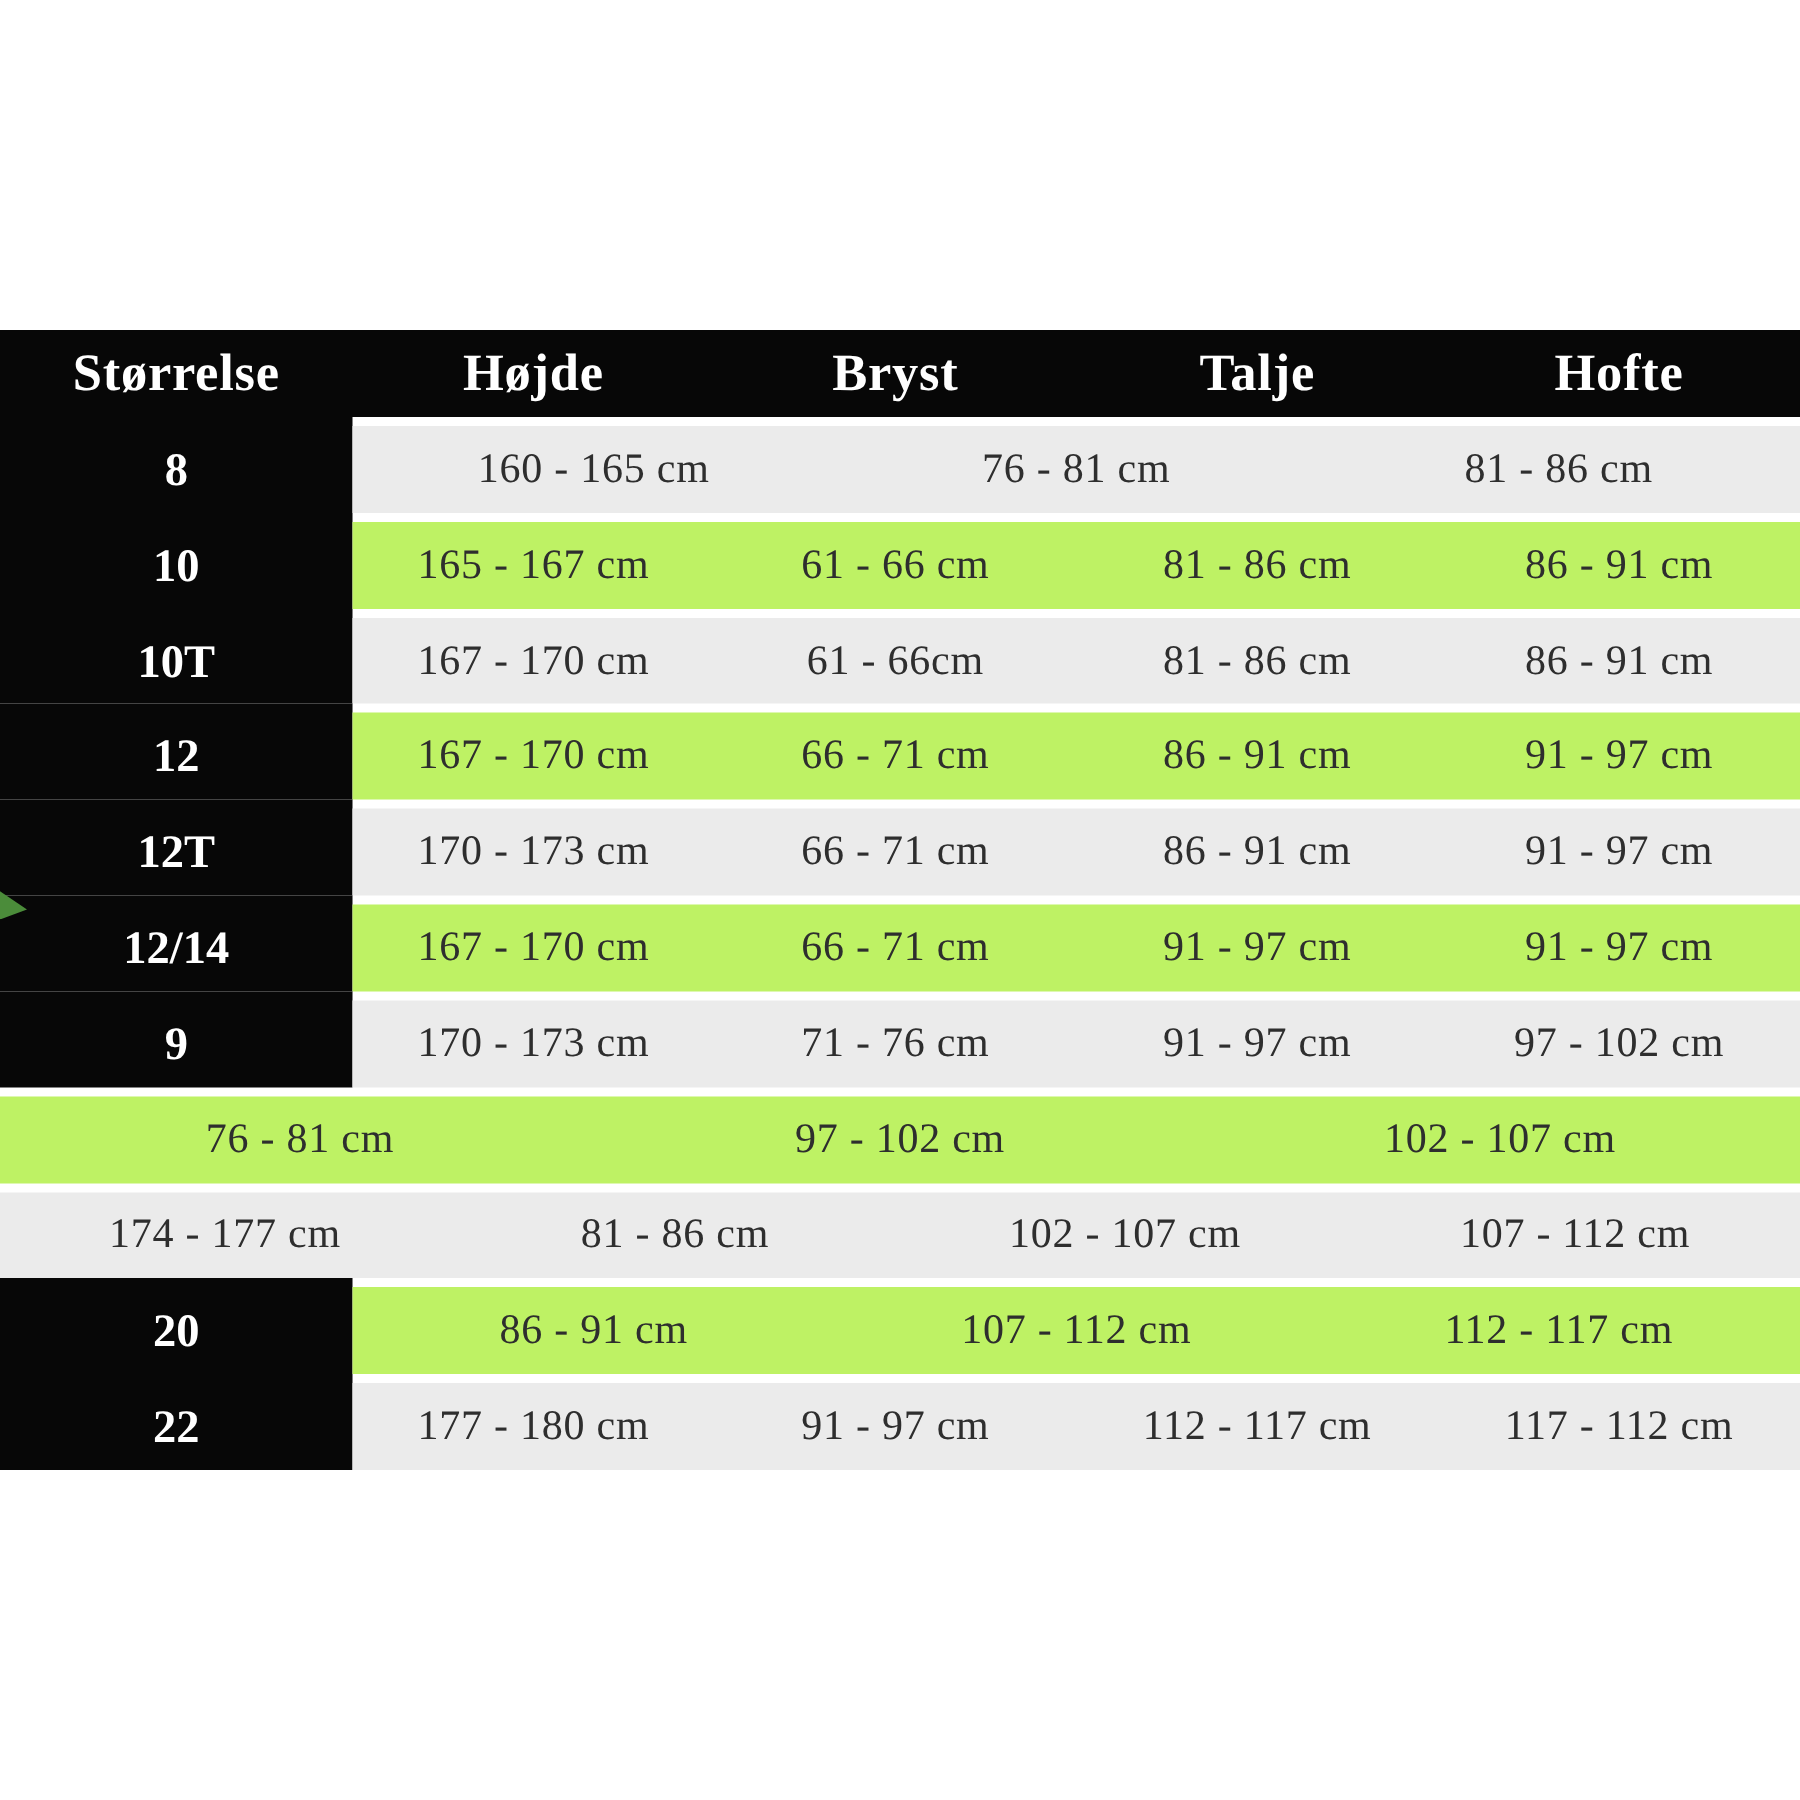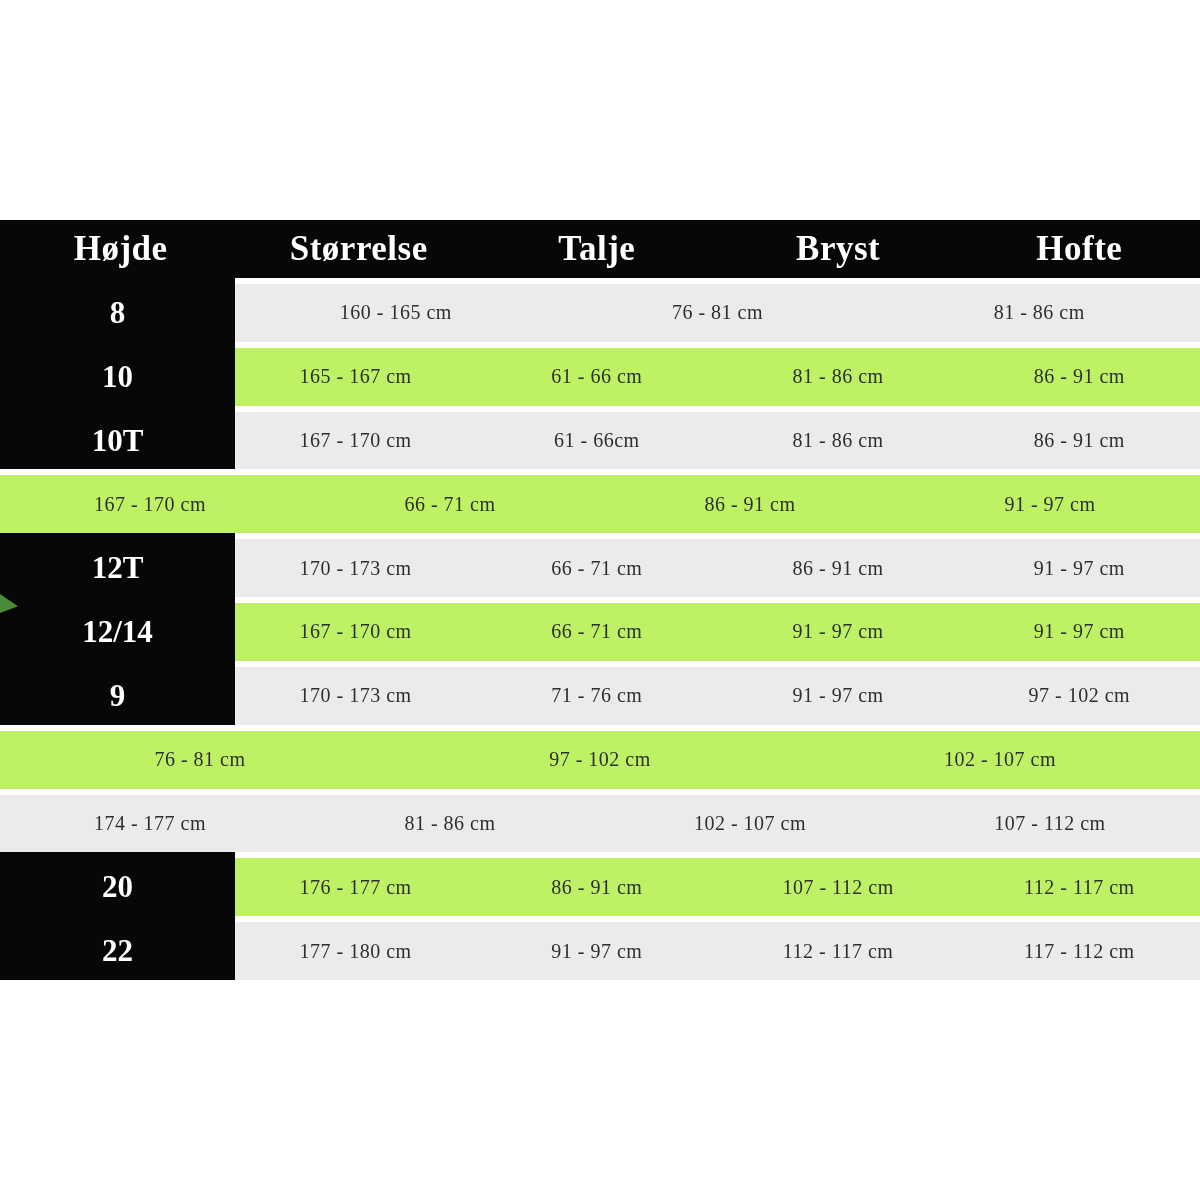--- a/index.html
+++ b/index.html
@@ -63,44 +63,44 @@
     display: flex;
     margin-top: 6px;
   }
   .row.light .band { background: #ebebeb; }
   .row.dark  .band { background: #bef264; }
   .cell {
     flex: 1;
     display: flex;
     align-items: center;
     justify-content: center;
-    font-size: 20px;
+    font-size: 28px;
     color: #2e2e2e;
     letter-spacing: 0.5px;
     white-space: nowrap;
   }
   .leaf {
     position: absolute;
     left: 0;
     top: 592px;
     width: 20px;
     height: 21px;
     background: #4b8c3a;
     clip-path: polygon(0 10%, 90% 68%, 0 100%);
   }
 </style>
 </head>
 <body>
 
 <div class="chart">
   <div class="header">
+    <div class="h-cell h-size">Størrelse</div>
     <div class="h-cell h-col">Højde</div>
-    <div class="h-cell h-size">Størrelse</div>
+    <div class="h-cell h-col">Bryst</div>
     <div class="h-cell h-col">Talje</div>
-    <div class="h-cell h-col">Bryst</div>
     <div class="h-cell h-col">Hofte</div>
   </div>
   <div class="body" id="rows">
       <div class="row light">
     <div class="cell-label">8</div>
     <div class="band">
       <div class="cell">160 - 165 cm</div>
       <div class="cell">76 - 81 cm</div>
       <div class="cell">81 - 86 cm</div>
     </div>
@@ -117,20 +117,21 @@
       <div class="row light">
     <div class="cell-label">10T</div>
     <div class="band">
       <div class="cell">167 - 170 cm</div>
       <div class="cell">61 - 66cm</div>
       <div class="cell">81 - 86 cm</div>
       <div class="cell">86 - 91 cm</div>
     </div>
   </div>
       <div class="row dark">
+    <div class="cell-label">12</div>
     <div class="band">
       <div class="cell">167 - 170 cm</div>
       <div class="cell">66 - 71 cm</div>
       <div class="cell">86 - 91 cm</div>
       <div class="cell">91 - 97 cm</div>
     </div>
   </div>
       <div class="row light">
     <div class="cell-label">12T</div>
     <div class="band">
@@ -169,21 +170,20 @@
     <div class="band">
       <div class="cell">174 - 177 cm</div>
       <div class="cell">81 - 86 cm</div>
       <div class="cell">102 - 107 cm</div>
       <div class="cell">107 - 112 cm</div>
     </div>
   </div>
       <div class="row dark">
     <div class="cell-label">20</div>
     <div class="band">
-      <div class="cell">176 - 177 cm</div>
       <div class="cell">86 - 91 cm</div>
       <div class="cell">107 - 112 cm</div>
       <div class="cell">112 - 117 cm</div>
     </div>
   </div>
       <div class="row light">
     <div class="cell-label">22</div>
     <div class="band">
       <div class="cell">177 - 180 cm</div>
       <div class="cell">91 - 97 cm</div>

